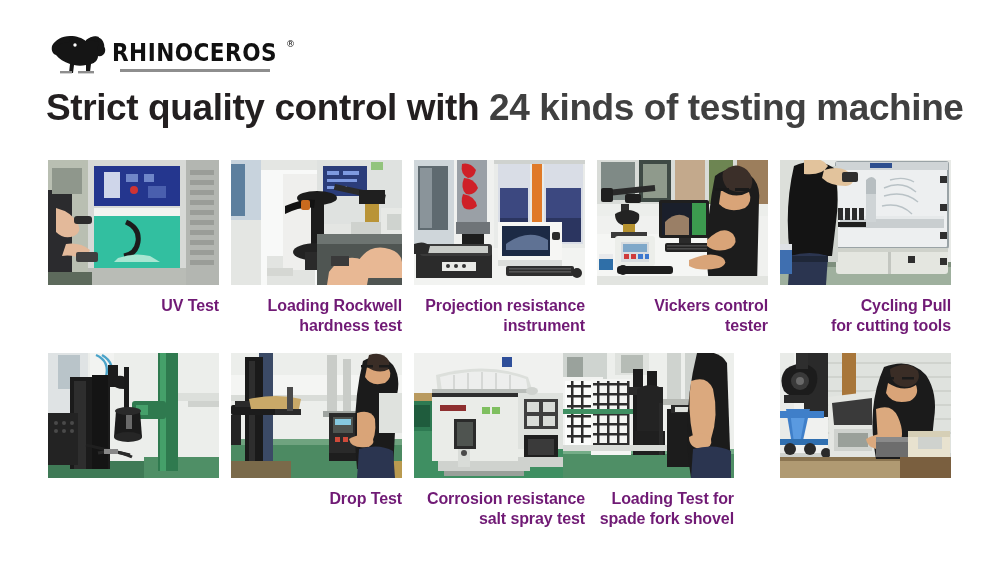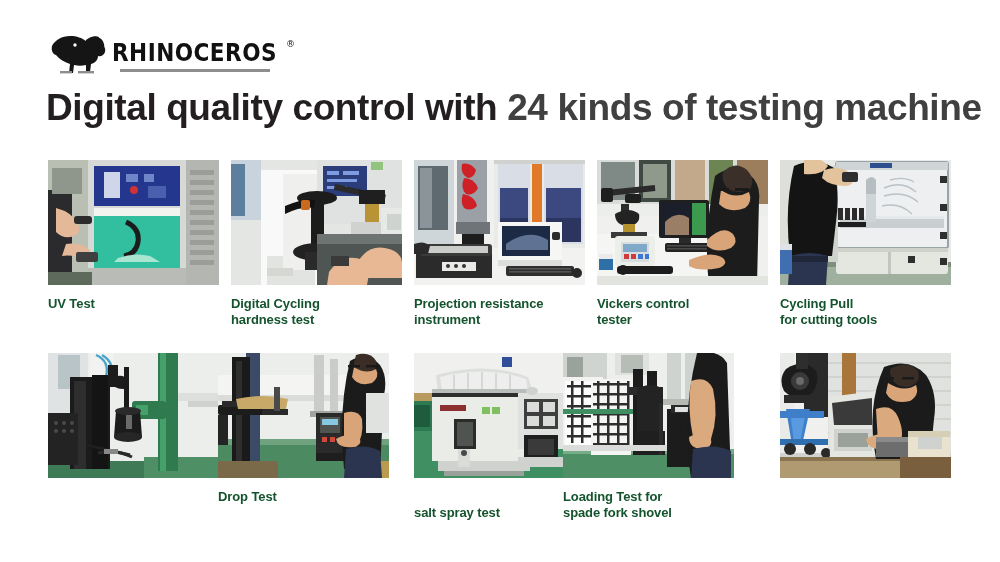--- a/index.html
+++ b/index.html
@@ -52,25 +52,25 @@
   .photo{
     width:171px;height:125px;
     background:#e9e9ea;
     overflow:hidden;
     position:relative;
     display:block;
   }
   .photo svg{display:block;width:171px;height:125px;}
   .cap{
     margin-top:11px;
-    text-align:left;
-    font-size:13px;
+    text-align:right;
+    font-size:16px;
     font-weight:bold;
     line-height:1.25;
-    color:#14532d;
+    color:#701a75;
     letter-spacing:-0.1px;
   }
 </style>
 </head>
 <body>
 
 <div id="page">
 
   <div class="logo">
     <div class="logo-mark">
@@ -89,21 +89,21 @@
       </svg>
     </div>
     <div class="logo-word">
       <div class="logo-text">RHINOCEROS</div>
       <span class="logo-reg">®</span>
       <span class="logo-rule"></span>
     </div>
   </div>
 
   <div class="heading">
-    <span>Digital quality control with </span><span class="hl">24 kinds of testing machine</span>
+    <span>Strict quality control with </span><span class="hl">24 kinds of testing machine</span>
   </div>
 
   <div class="grid">
 
     <div class="row">
 
       <div class="cell" style="left:48px">
         <div class="photo">
           <svg viewBox="0 0 171 125" xmlns="http://www.w3.org/2000/svg">
             <rect width="171" height="125" fill="#cfd3cf"></rect>
@@ -181,21 +181,21 @@
             <rect x="156" y="54" width="14" height="16" fill="#cfd3cf"></rect>
             <rect x="86" y="74" width="85" height="51" fill="#4f5552"></rect>
             <rect x="86" y="74" width="85" height="10" fill="#6d7471"></rect>
             <path d="M120 118 q10 -34 34 -30 q16 3 17 14 l0 16 Z" fill="#e8b894"></path>
             <path d="M98 112 q14 -20 34 -12 q10 5 6 14 l-2 11 H96 Z" fill="#e8b894"></path>
             <rect x="100" y="96" width="18" height="10" fill="#3a3a3a"></rect>
             <rect x="36" y="108" width="26" height="8" fill="#d5d7d3"></rect>
           </svg>
         </div>
         <div class="cap">
-          <span>Digital Cycling</span><br>
+          <span>Loading Rockwell</span><br>
           <span>hardness test</span>
         </div>
       </div>
 
       <div class="cell" style="left:414px">
         <div class="photo">
           <svg viewBox="0 0 171 125" xmlns="http://www.w3.org/2000/svg">
             <rect width="171" height="125" fill="#dfe1de"></rect>
             <rect x="0" y="0" width="40" height="88" fill="#cfd6da"></rect>
             <rect x="4" y="6" width="30" height="64" fill="#5f6a70"></rect>
@@ -404,21 +404,21 @@
             <rect x="78" y="62" width="6" height="14" fill="#6a6a6a"></rect>
             <path d="M38 92 q26 6 44 10" stroke="#1f1f1f" stroke-width="3" fill="none"></path>
             <path d="M50 100 q18 -4 34 4" stroke="#2a2a2a" stroke-width="3" fill="none"></path>
             <rect x="56" y="96" width="14" height="5" fill="#888"></rect>
             <rect x="130" y="40" width="41" height="8" fill="#dcdfdb"></rect>
             <rect x="140" y="48" width="31" height="6" fill="#cfd2ce"></rect>
           </svg>
         </div>
       </div>
 
-      <div class="cell" style="left:218px">
+      <div class="cell" style="left:231px">
         <div class="photo">
           <svg viewBox="0 0 171 125" xmlns="http://www.w3.org/2000/svg">
             <rect width="171" height="125" fill="#e4e6e3"></rect>
             <rect x="0" y="0" width="171" height="86" fill="#eceeeb"></rect>
             <rect x="0" y="86" width="171" height="39" fill="#4c8a62"></rect>
             <rect x="0" y="86" width="171" height="6" fill="#6fa37f"></rect>
             <rect x="0" y="108" width="60" height="17" fill="#7a6a4a"></rect>
             <rect x="132" y="108" width="39" height="17" fill="#b99a4f"></rect>
             <rect x="0" y="22" width="171" height="20" fill="#f4f5f3"></rect>
             <rect x="0" y="42" width="171" height="6" fill="#d9dcd8"></rect>
@@ -501,21 +501,21 @@
               <rect x="113" y="63" width="12" height="10"></rect>
                 <rect x="129" y="63" width="12" height="10"></rect>
             </g>
             <rect x="110" y="82" width="34" height="24" fill="#1f1f1f"></rect>
             <rect x="114" y="86" width="26" height="16" fill="#3a3a3a"></rect>
             <rect x="104" y="104" width="46" height="10" fill="#cfd2ce"></rect>
             <ellipse cx="118" cy="38" rx="6" ry="4" fill="#cfd2ce"></ellipse>
           </svg>
         </div>
         <div class="cap">
-          <br>
+          <span>Corrosion resistance</span><br>
           <span>salt spray test</span>
         </div>
       </div>
 
       <div class="cell" style="left:563px">
         <div class="photo">
           <svg viewBox="0 0 171 125" xmlns="http://www.w3.org/2000/svg">
             <rect width="171" height="125" fill="#e7e9e6"></rect>
             <rect x="0" y="0" width="171" height="96" fill="#edefec"></rect>
             <rect x="0" y="96" width="171" height="29" fill="#4f8f66"></rect>

